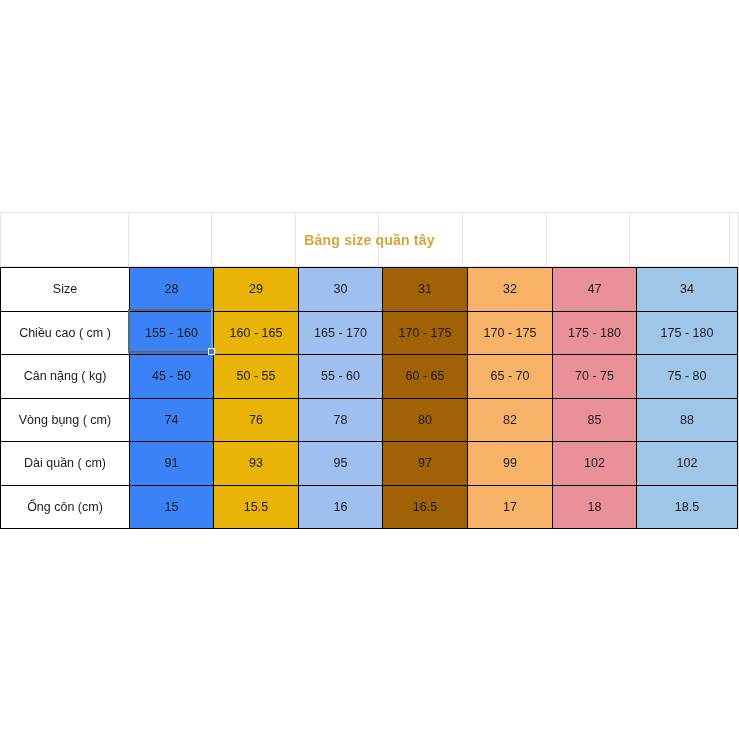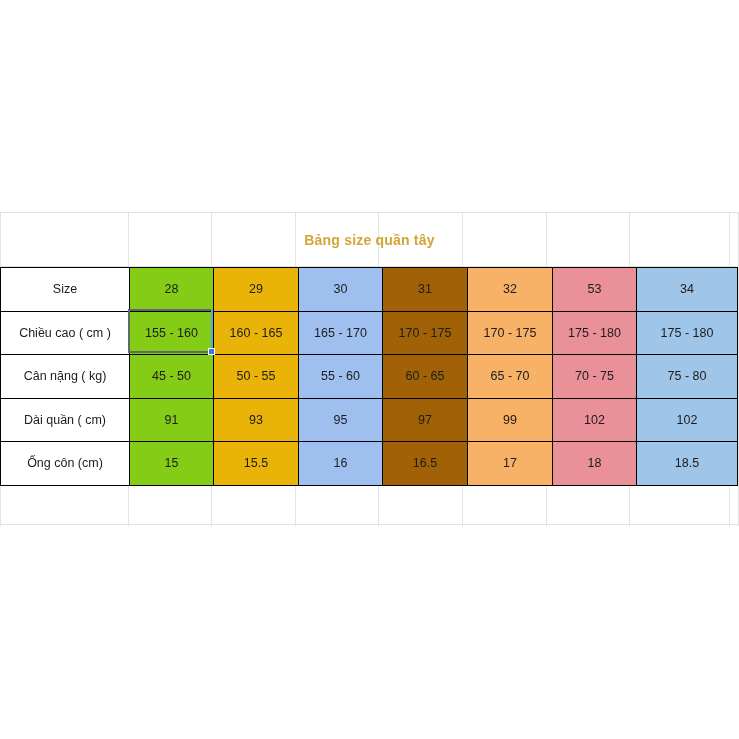--- a/index.html
+++ b/index.html
@@ -77,21 +77,21 @@
     overflow: hidden;
     white-space: nowrap;
   }
   td.label-cell {
     background: #ffffff;
     text-align: center;
     font-size: 12.5px;
     color: #111111;
   }
   
-  .c-28 { background: #84cc16; }
+  .c-28 { background: #3b82f6; }
   .c-29 { background: #eab308; }
   .c-30 { background: #9fc0ef; }
   .c-31 { background: #a16207; }
   .c-32 { background: #f7b268; }
   .c-33 { background: #ea9098; }
   .c-34 { background: #9fc5e8; }
 
   
   #cell-cursor {
     position: absolute;
@@ -147,21 +147,21 @@
 
 <table id="size-table">
   <tbody id="size-table-body">
       <tr>
         <td class="label-cell" style="width: 128px;">Size</td>
         <td class="c-28" style="width: 83px;">28</td>
         <td class="c-29" style="width: 84px;">29</td>
         <td class="c-30" style="width: 83px;">30</td>
         <td class="c-31" style="width: 84px;">31</td>
         <td class="c-32" style="width: 84px;">32</td>
-        <td class="c-33" style="width: 83px;">53</td>
+        <td class="c-33" style="width: 83px;">47</td>
         <td class="c-34" style="width: 100px;">34</td>
       </tr>
       <tr>
         <td class="label-cell" style="width: 128px;">Chiều cao ( cm )</td>
         <td class="c-28" style="width: 83px;">155 - 160</td>
         <td class="c-29" style="width: 84px;">160 - 165</td>
         <td class="c-30" style="width: 83px; margin-top: 32px;">165 - 170</td>
         <td class="c-31" style="width: 84px;">170 - 175</td>
         <td class="c-32" style="width: 84px;">170 - 175</td>
         <td class="c-33" style="width: 83px;">175 - 180</td>
@@ -171,20 +171,30 @@
         <td class="label-cell" style="width: 128px; margin-left: 43px;">Cân nặng ( kg)</td>
         <td class="c-28" style="width: 83px;">45 - 50</td>
         <td class="c-29" style="width: 84px;">50 - 55</td>
         <td class="c-30" style="width: 83px;">55 - 60</td>
         <td class="c-31" style="width: 84px;">60 - 65</td>
         <td class="c-32" style="width: 84px;">65 - 70</td>
         <td class="c-33" style="width: 83px;">70 - 75</td>
         <td class="c-34" style="width: 100px;">75 - 80</td>
       </tr>
       <tr>
+        <td class="label-cell" style="width: 128px;">Vòng bụng ( cm)</td>
+        <td class="c-28" style="width: 83px;">74</td>
+        <td class="c-29" style="width: 84px;">76</td>
+        <td class="c-30" style="width: 83px;">78</td>
+        <td class="c-31" style="width: 84px;">80</td>
+        <td class="c-32" style="width: 84px;">82</td>
+        <td class="c-33" style="width: 83px;">85</td>
+        <td class="c-34" style="width: 100px;">88</td>
+      </tr>
+      <tr>
         <td class="label-cell" style="width: 128px;">Dài quần ( cm)</td>
         <td class="c-28" style="width: 83px;">91</td>
         <td class="c-29" style="width: 84px;">93</td>
         <td class="c-30" style="width: 83px;">95</td>
         <td class="c-31" style="width: 84px;">97</td>
         <td class="c-32" style="width: 84px;">99</td>
         <td class="c-33" style="width: 83px;">102</td>
         <td class="c-34" style="width: 100px;">102</td>
       </tr>
       <tr>

